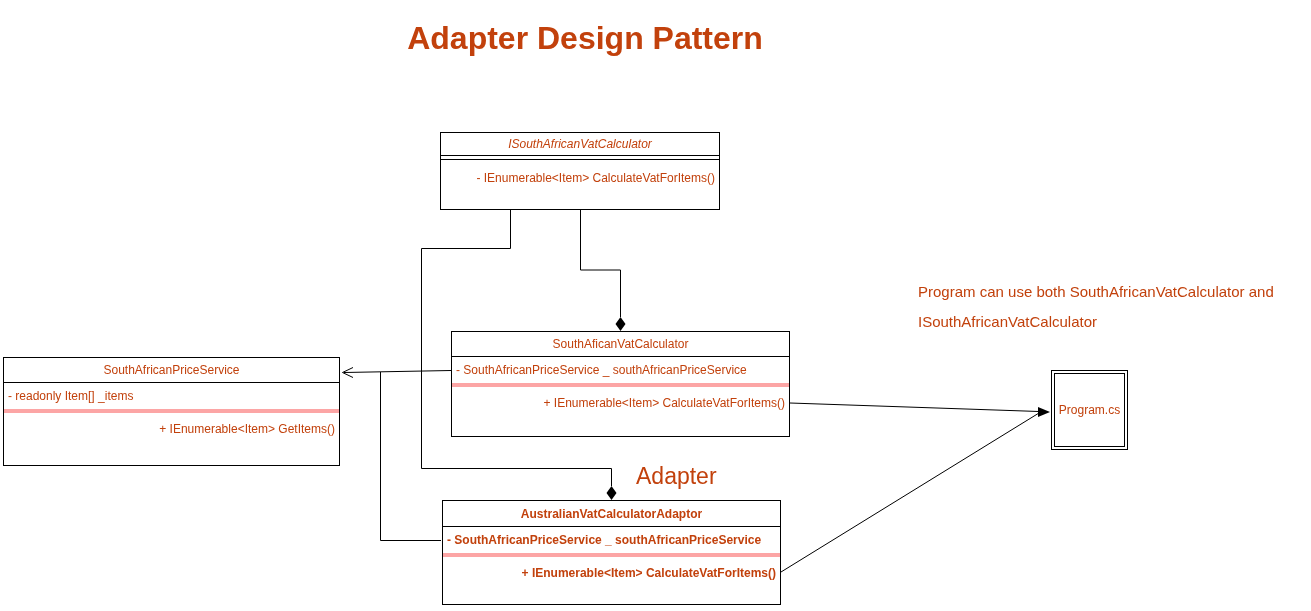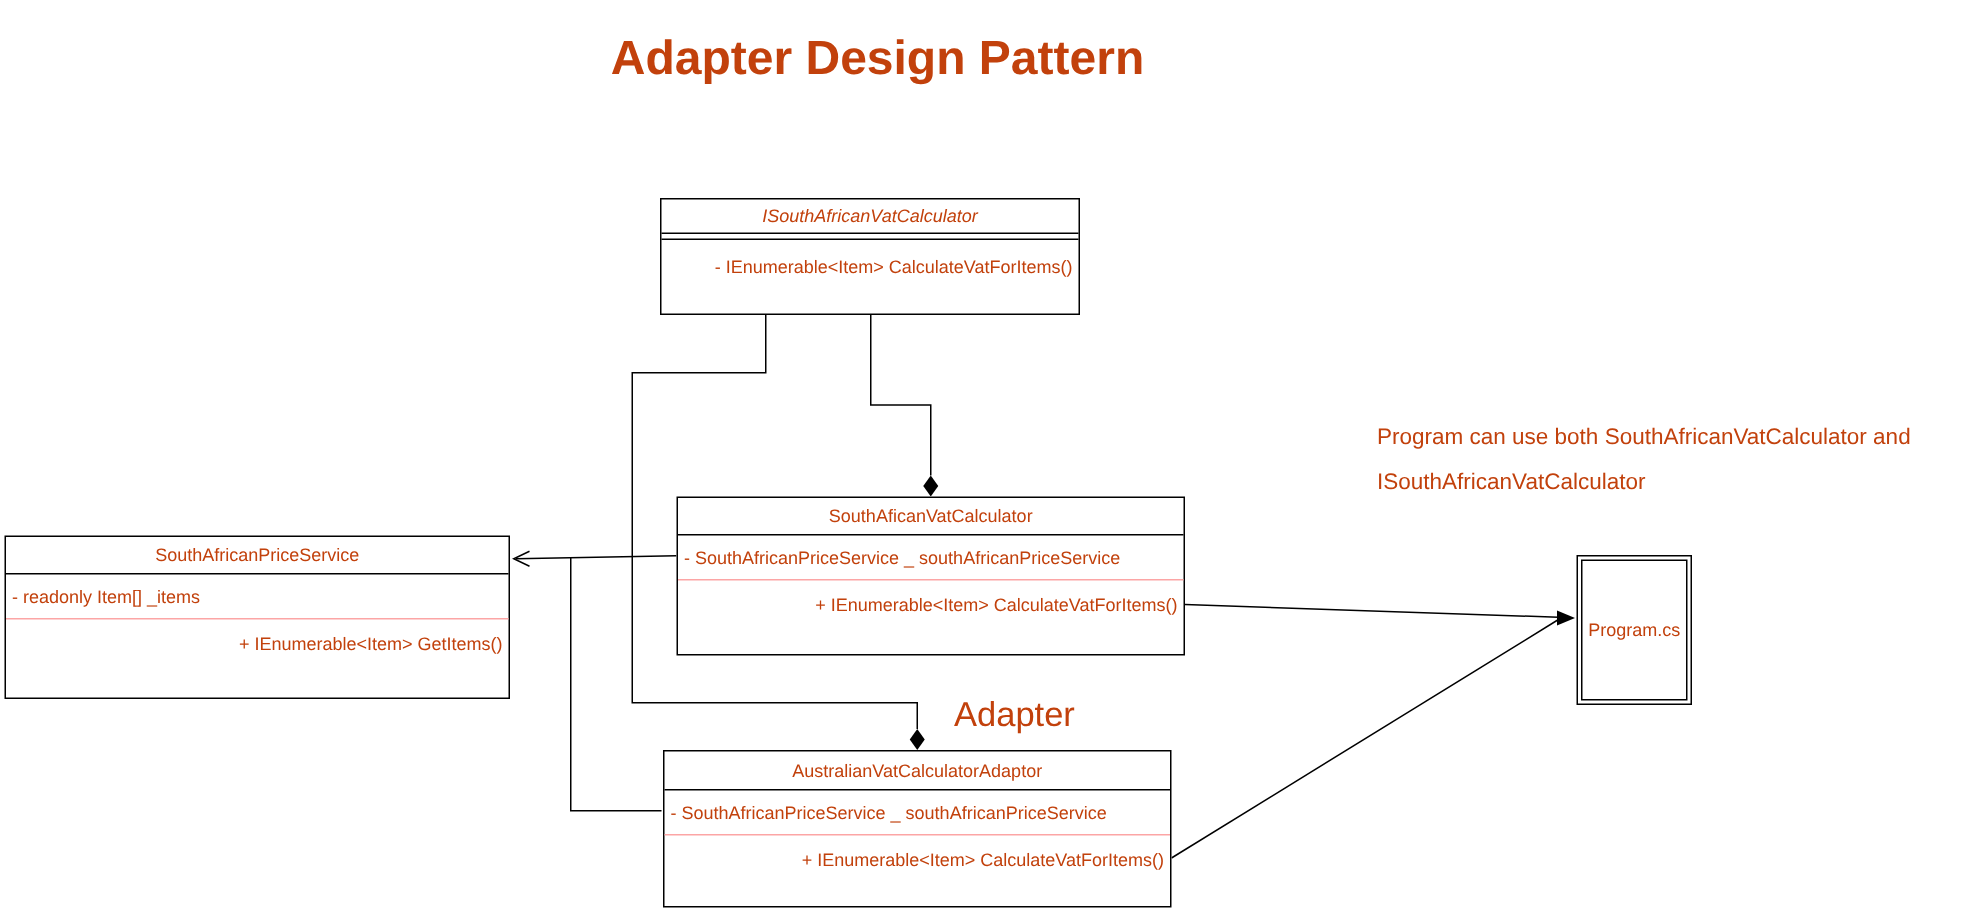--- a/index.html
+++ b/index.html
@@ -17,45 +17,45 @@
     position:absolute; background:#ffffff; border:1px solid #000000;
     box-sizing:border-box; font-size:12px;
   }
   .uml .c-title {
     display:flex; align-items:center; justify-content:center;
     border-bottom:1px solid #000; box-sizing:border-box;
   }
   .uml .c-gap { height:4px; border-bottom:1px solid #000; box-sizing:border-box; }
   .uml .c-field {
     display:flex; align-items:center; padding-left:4px;
-    border-bottom:1px solid #fca5a5; box-sizing:border-box; white-space:nowrap;
+    border-bottom:4px solid #fca5a5; box-sizing:border-box; white-space:nowrap;
   }
   .uml .c-method { padding:9px 4px 0 4px; white-space:nowrap;text-align:right; }
 
   .box-interface { left:440px; top:132px; width:280px; height:78px; }
   .box-interface .c-title { height:23px; font-style:italic; }
   .box-interface .c-method { padding-top:11px; }
 
   .box-vatcalc { left:451px; top:331px; width:339px; height:106px; }
   .box-vatcalc .c-title { height:25px; }
   .box-vatcalc .c-field { height:30px; }
 
   .box-priceservice { left:3px; top:357px; width:337px; height:109px; }
   .box-priceservice .c-title { height:25px; }
   .box-priceservice .c-field { height:30px; }
 
-  .box-adaptor { left:442px; top:500px; width:339px; height:105px; }
+  .box-adaptor { left:442px; top:500px; width:339px; height:105px;font-weight:bold; }
   .box-adaptor .c-title { height:26px; }
   .box-adaptor .c-field { height:30px; }
 
   .adaptor-label {
     position:absolute; left:636px; top:463px; font-size:23px;
   }
   .program-box {
-    position:absolute; left:1051px; top:370px; width:77px; height:100px;
+    position:absolute; left:1051px; top:370px; width:77px; height:80px;
     border:1px solid #000; box-sizing:border-box; background:#fff;padding-left:24px;
   }
   .program-inner {
     position:absolute; left:2px; top:2px; right:2px; bottom:2px;
     border:1px solid #000; display:flex; align-items:center; justify-content:center;
     font-size:12px; white-space:nowrap;
   }
   .note {
     position:absolute; left:918px; top:277px; font-size:15px; line-height:30px;
     white-space:nowrap;

